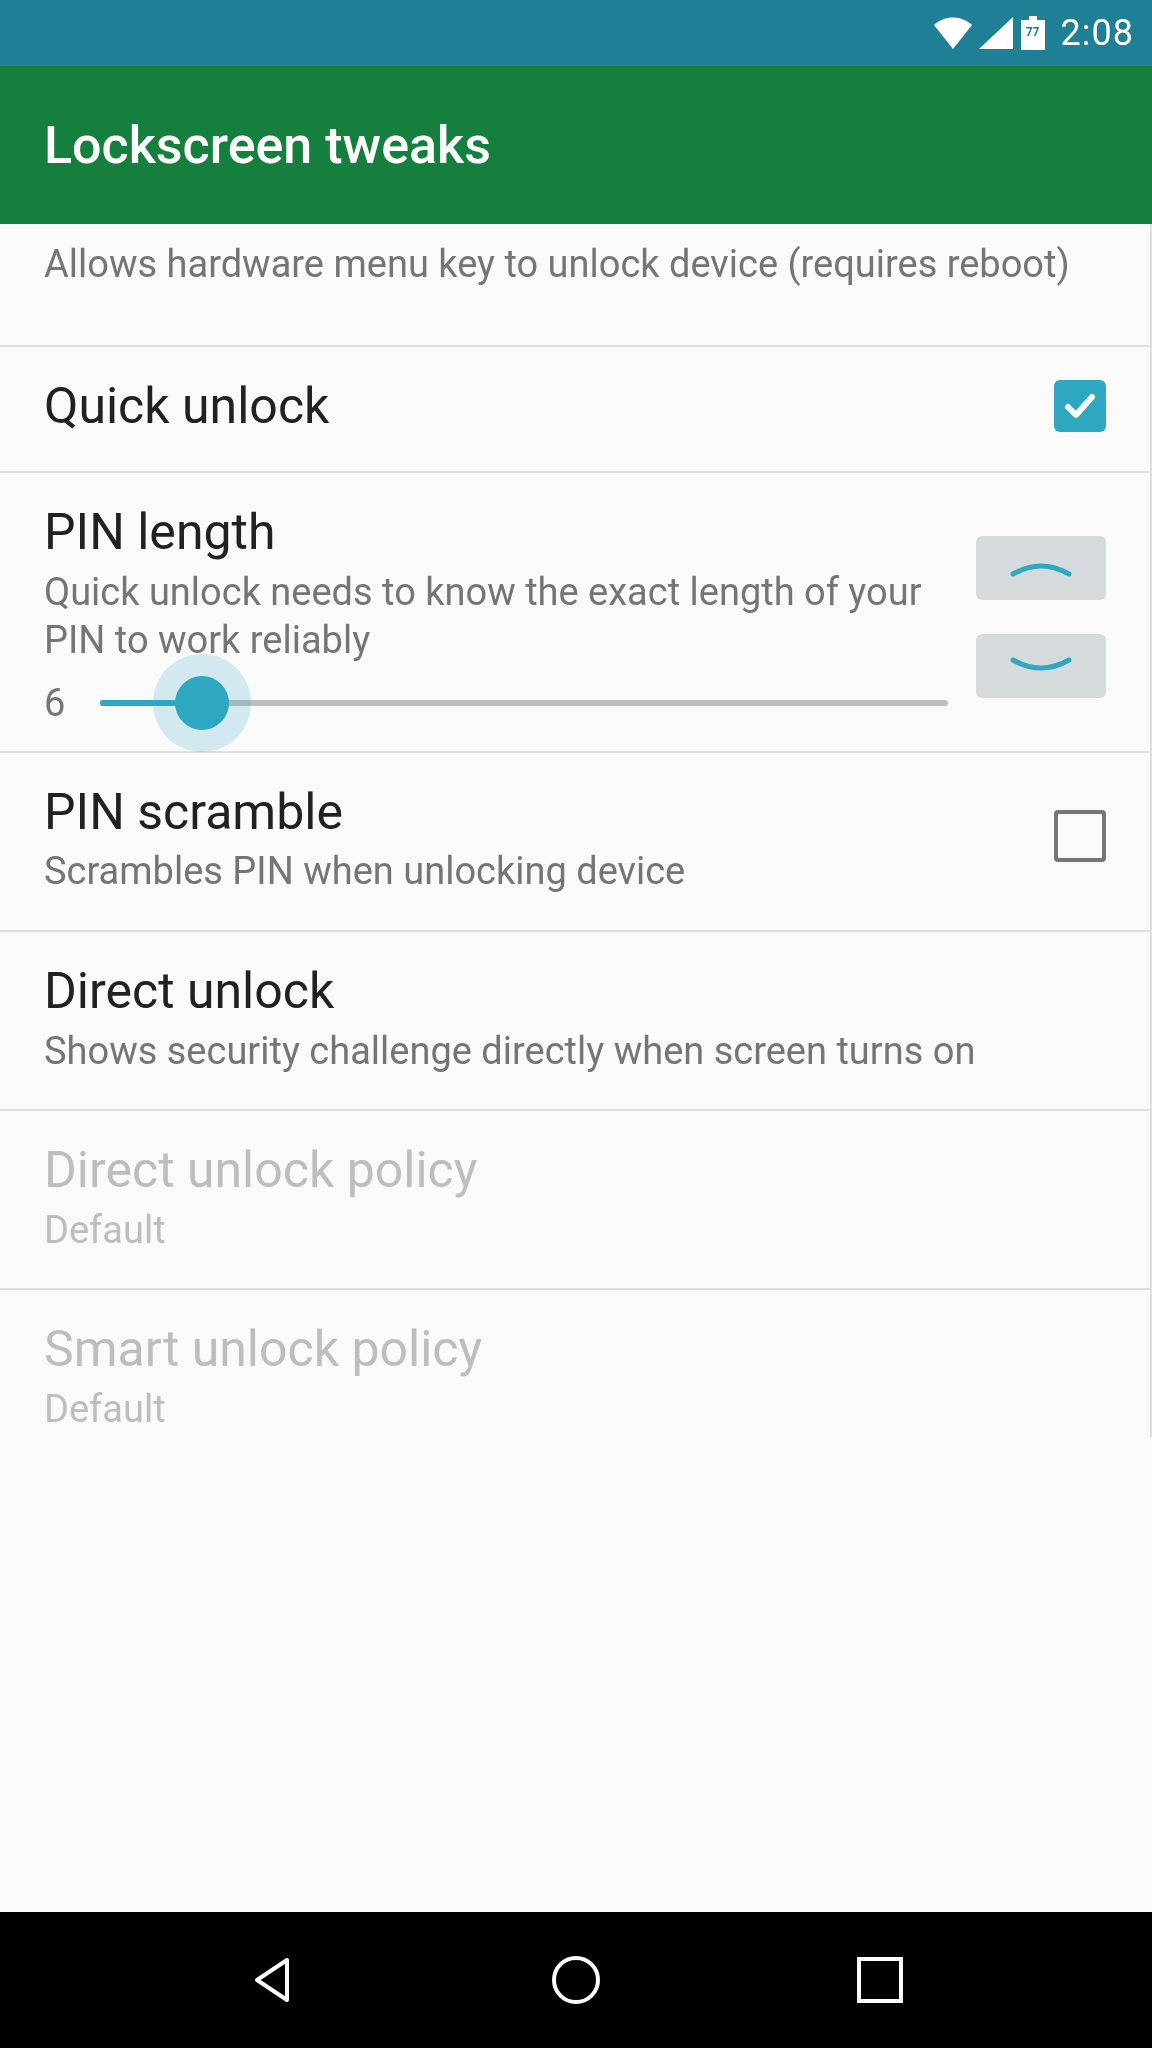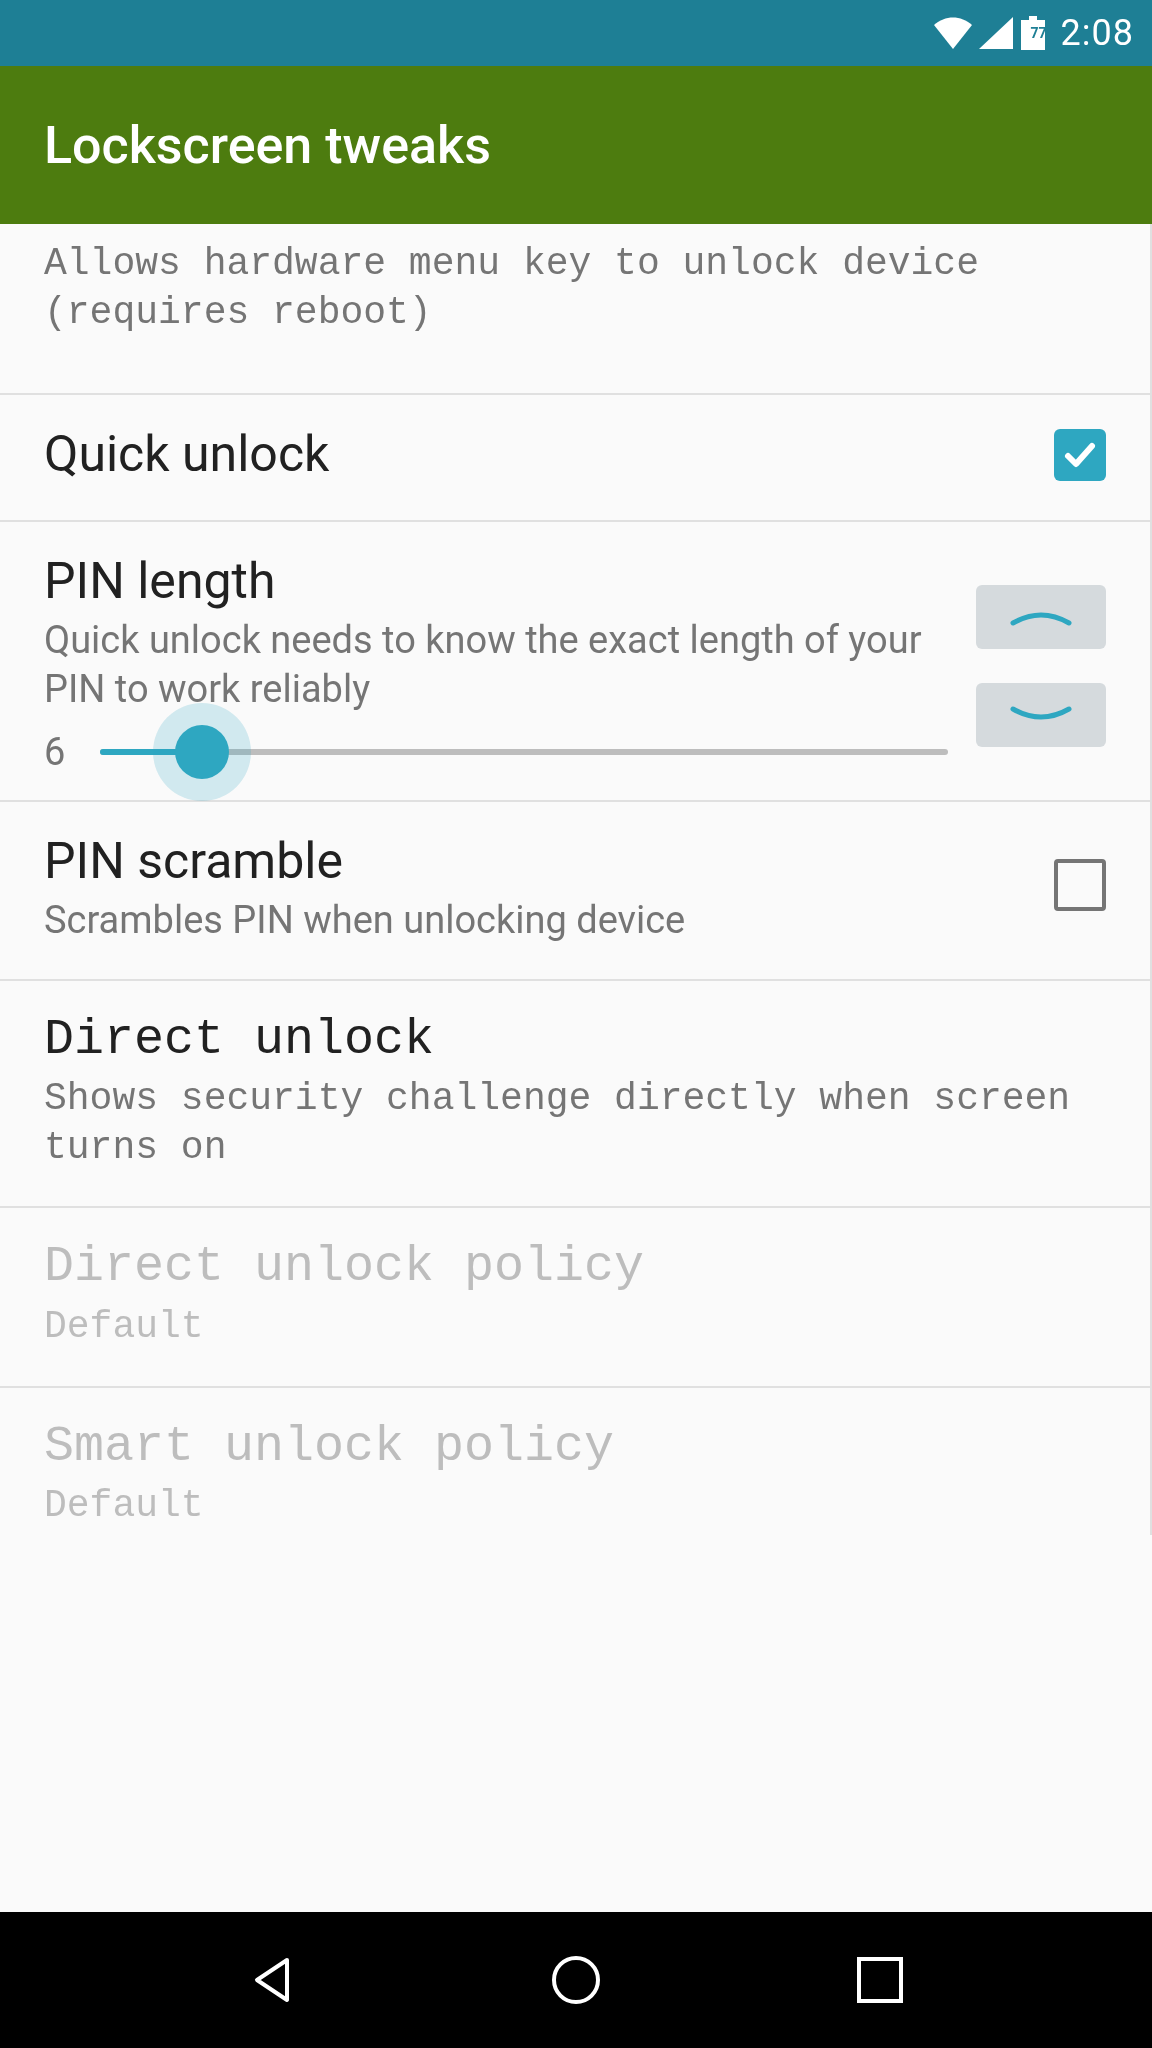--- a/index.html
+++ b/index.html
@@ -21,32 +21,32 @@
     justify-content: flex-end;
     align-items: center;
     padding: 0 18px 0 0;
     gap: 6px;
     color: #ffffff;
   }
   .status-bar .icon svg { display: block; }
   .battery-wrap { position: relative; width: 28px; height: 34px; }
   .battery-wrap .batt-label {
     position: absolute; top: 9px; left: 0; right: 0;
-    text-align: right; font-size: 14px; color: #1e7f95; font-weight: 700;
+    text-align: center; font-size: 12px; color: #1e7f95; font-weight: 700;
   }
   .clock {
     font-size: 36px;
     font-weight: 400;
     letter-spacing: 1px;
     margin-left: 8px;
   }
 
   
   .app-bar {
-    background: #4d7c0f;
+    background: #15803d;
     height: 158px;
     display: flex;
     align-items: center;
     padding: 0 44px;
     color: #ffffff;
     font-size: 52px;
     font-weight: 500;
   }
 
   
@@ -62,21 +62,21 @@
     border-right: 2px solid #e0e0e0;
     padding: 28px 44px 34px 44px;
     display: flex;
     align-items: center;
     gap: 28px;
   }
   .item.first-partial {
     padding-top: 12px;
     padding-bottom: 56px;
   }
-  .item.no-control .text { flex: 1; font-family: Liberation Mono, monospace; }
+  .item.no-control .text { flex: 1; }
   .item .text { flex: 1; min-width: 0; }
   .item .title {
     font-size: 50px;
     color: #212121;
     font-weight: 400;
     line-height: 1.25;
   }
   .item .summary {
     font-size: 38px;
     color: #757575;

